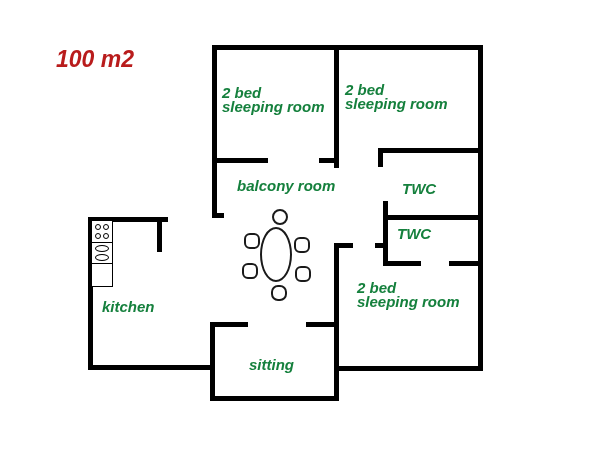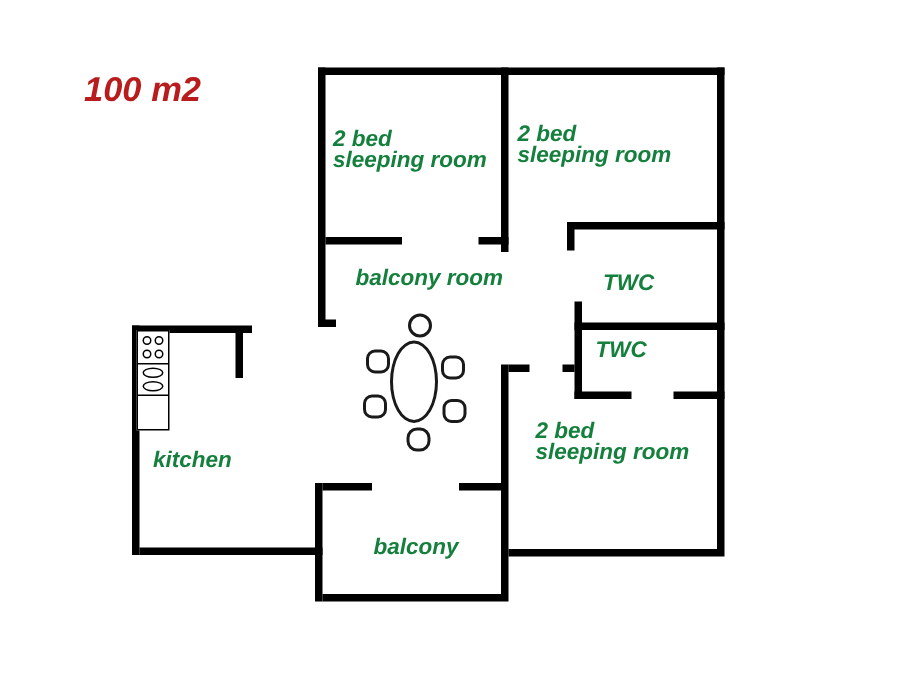--- a/index.html
+++ b/index.html
@@ -148,15 +148,15 @@
 
   <div class="lbl" style="left:397px;top:227px;">TWC</div>
 
   <div class="lbl" style="left:357px;top:281px;">
     <span class="l1">2 bed</span>
     <span class="l2">sleeping room</span>
   </div>
 
   <div class="lbl" style="left:102px;top:300px;">kitchen</div>
 
-  <div class="lbl" style="left:249px;top:358px;">balcony</div>
+  <div class="lbl" style="left:249px;top:358px;">sitting</div>
 
 </div>
 
 </body></html>

